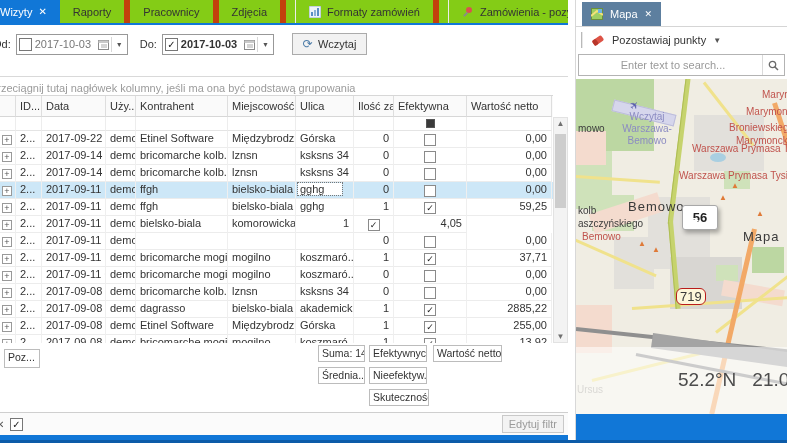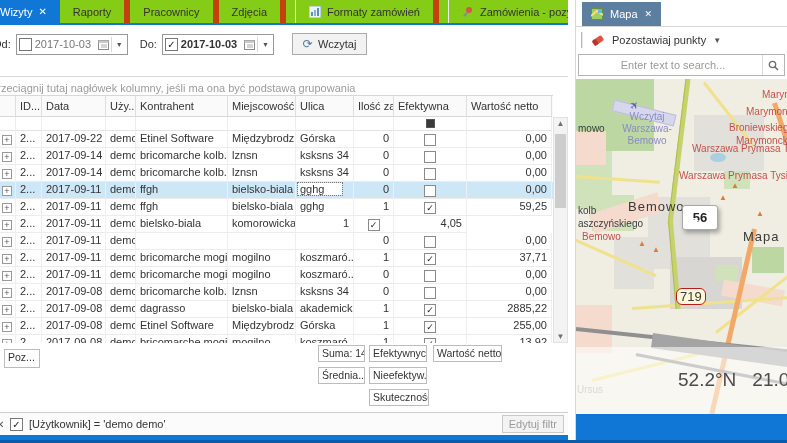--- a/index.html
+++ b/index.html
@@ -453,21 +453,20 @@
       <div class="sumbox b-srednia">Średnia...</div>
       <div class="sumbox b-efekt">Efektywnyc...</div>
       <div class="sumbox b-nieefekt">Nieefektyw...</div>
       <div class="sumbox b-skutecz">Skuteczność...</div>
       <div class="sumbox b-wartosc">Wartość netto:...</div>
     </div>
 
     <div class="filterbar">
       <span class="fb-x">✕</span>
       <span class="cb checked fb-cb"></span>
-      <span>[Użytkownik] = 'demo demo'</span>
       <span class="fb-edit">Edytuj filtr</span>
     </div>
     <div class="left-blue"></div>
   </div>
 
   <div class="map-pane">
     <div class="mp-tabbar">
       <div class="mp-tab">
         <span>
           <svg width="12" height="12" viewBox="0 0 12 12">

